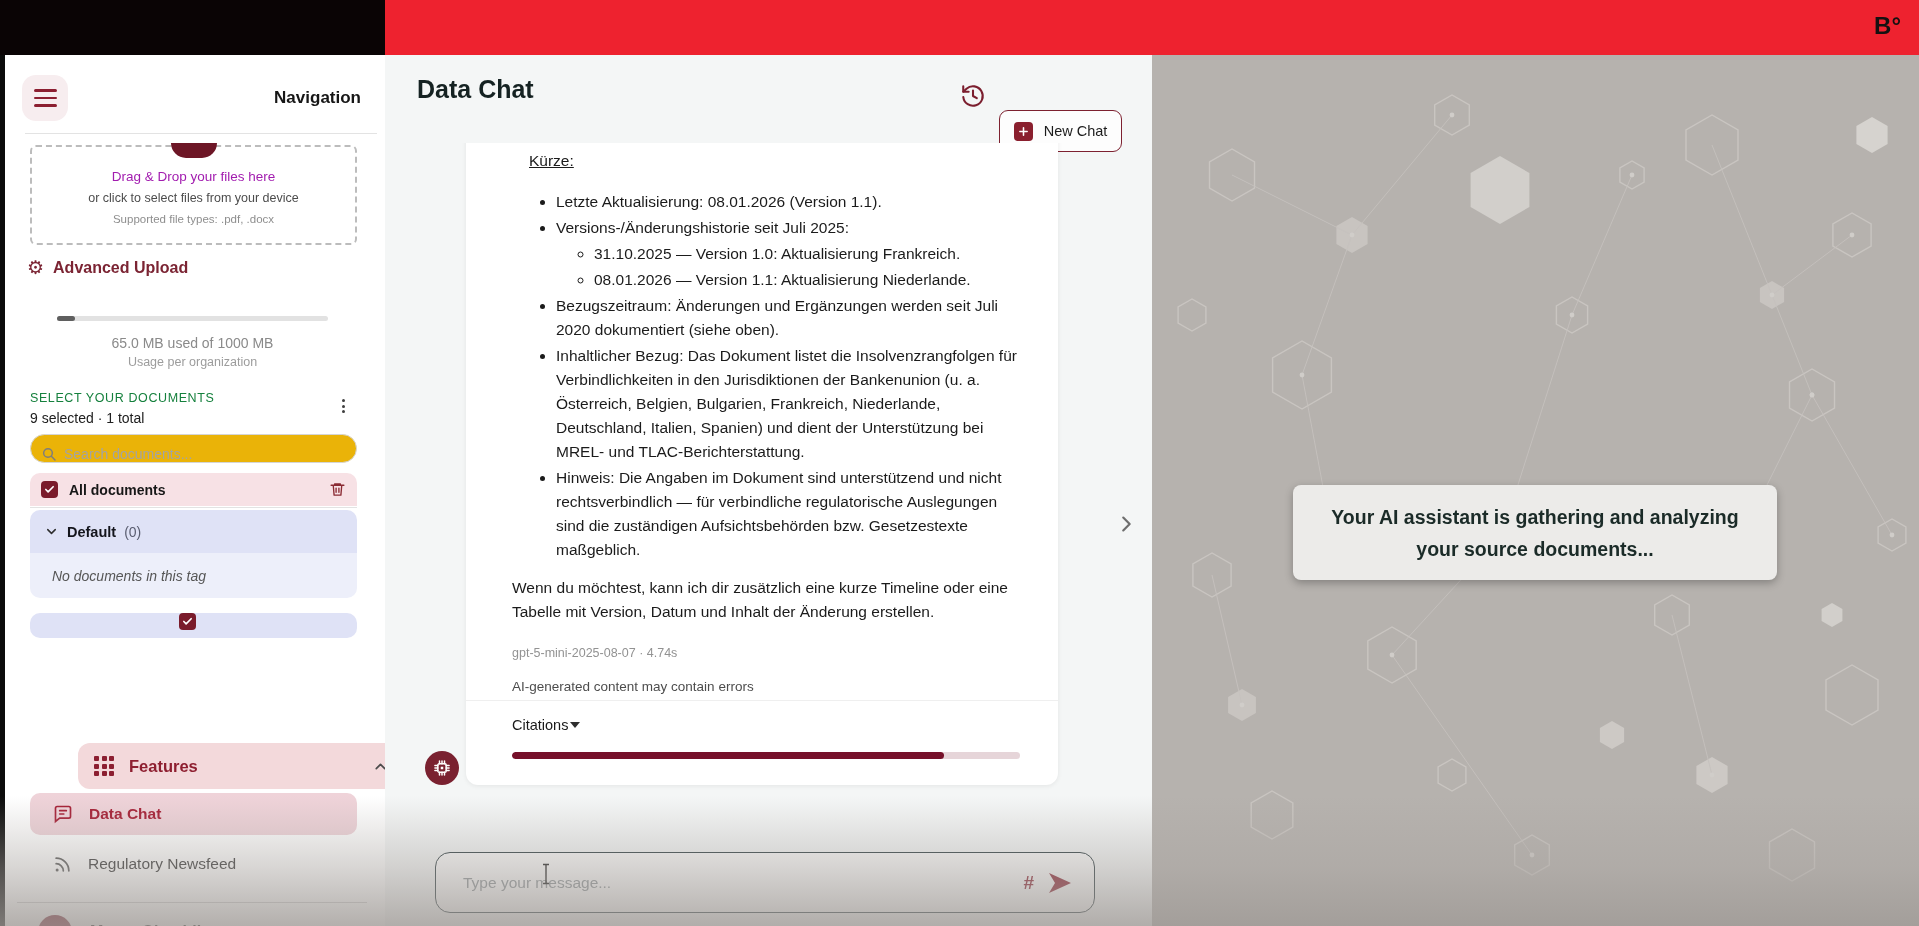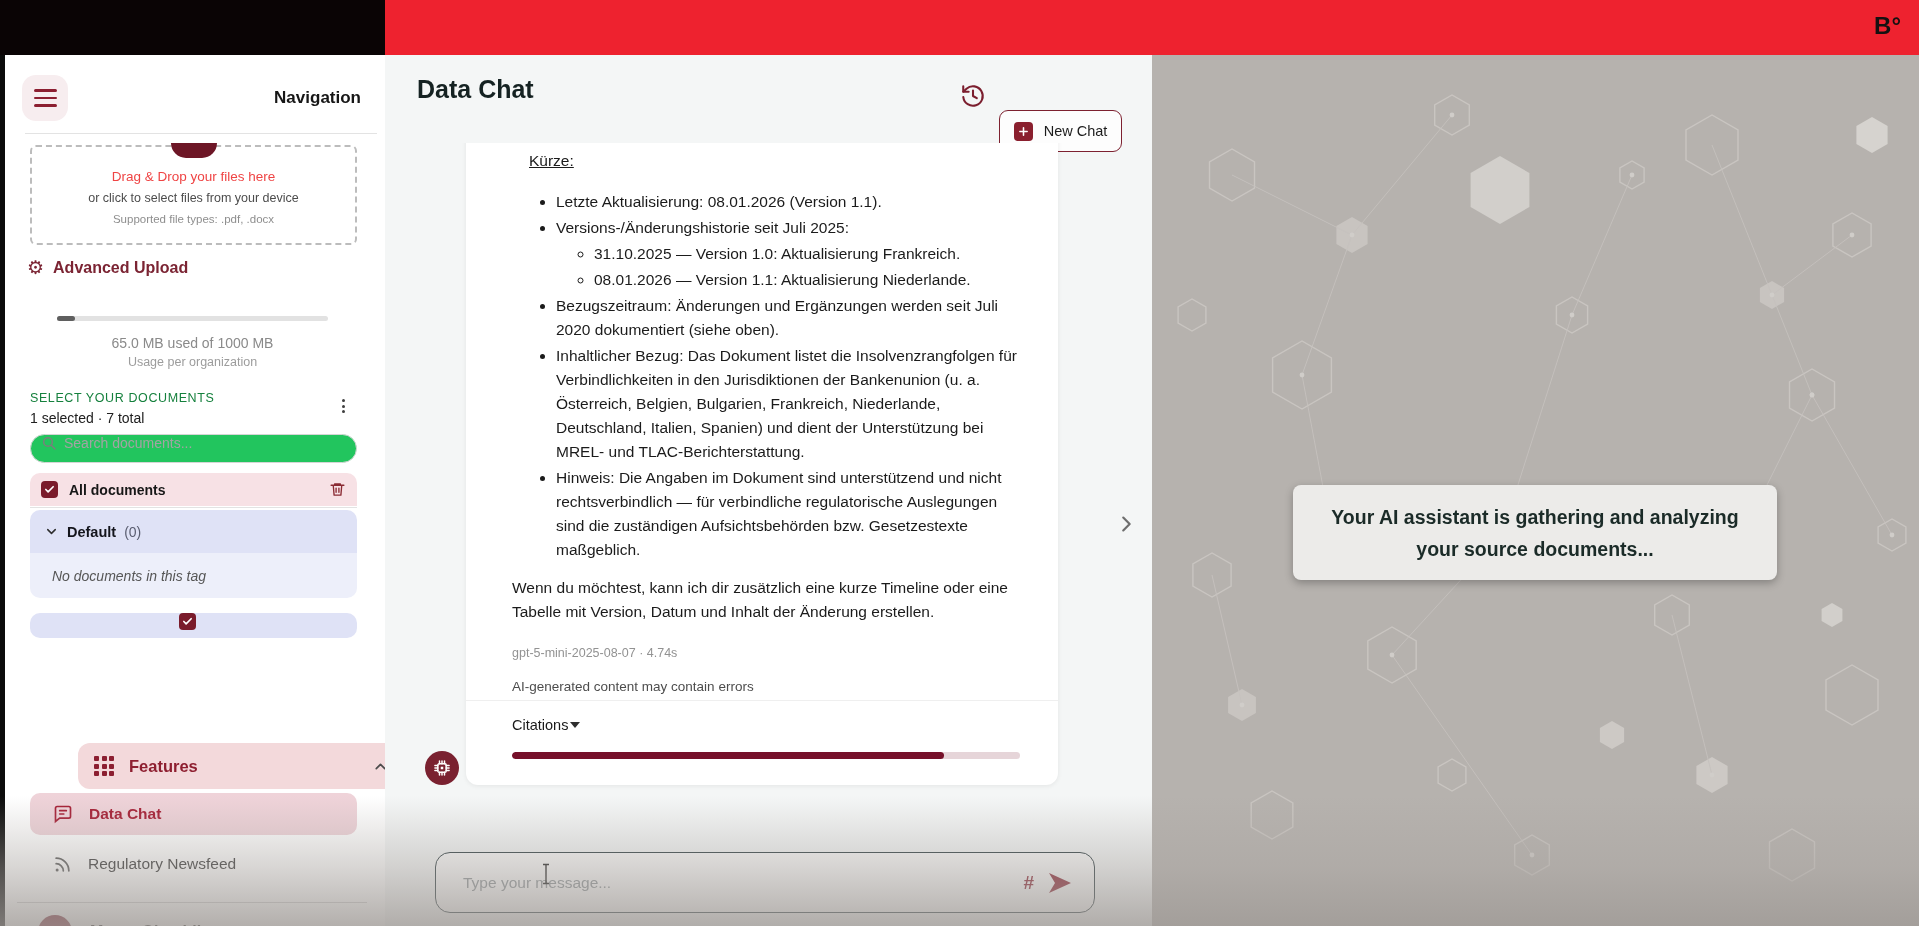--- a/index.html
+++ b/index.html
@@ -13,39 +13,39 @@
   
   #sidebar { position:absolute; left:0; top:55px; width:385px; height:871px; background:#fff; }
   #sidebar-edge { position:absolute; left:0; top:0; width:5px; height:100%; background:#0b0b0b; }
   #hamburger { position:absolute; left:22px; top:20px; width:46px; height:46px; border-radius:14px; background:#f7edef; display:flex; flex-direction:column; justify-content:center; align-items:center; gap:5px; cursor:pointer; }
   #hamburger .bar { width:23px; height:2.6px; background:#8c1f31; border-radius:2px; }
   #nav-title { position:absolute; right:24px; top:33px; font-size:17px; font-weight:700; color:#161616; }
   .sb-divider { position:absolute; left:25px; width:352px; height:1px; background:#e3e3e3; }
 
   #dropzone { position:absolute; left:30px; top:90px; width:327px; height:100px; border:2px dashed #bcbcbc; border-radius:6px; text-align:center; cursor:pointer; }
   #upload-blob { position:absolute; left:50%; top:-4px; transform:translateX(-50%); width:46px; height:15px; background:#6d1626; border-radius:0 0 24px 24px; }
-  #dz1 { position:absolute; left:0; right:0; top:22px; font-size:13.5px; color:#ef4444;text-align:center; }
+  #dz1 { position:absolute; left:0; right:0; top:22px; font-size:13.5px; color:#a21caf;text-align:center; }
   #dz2 { position:absolute; left:0; right:0; top:44px; font-size:12.5px; color:#4c4c4c; }
   #dz3 { position:absolute; left:0; right:0; top:66px; font-size:11.5px; color:#8e8e8e; }
 
   #advanced-upload { position:absolute; left:27px; top:203px; display:flex; align-items:center; gap:9px; color:#7b2433; cursor:pointer; }
   .gear-icon::before { content:"⚙"; font-size:19px; line-height:1; }
   #advanced-upload .lbl { font-size:16px; font-weight:600; }
 
   #usage-track { position:absolute; left:57px; top:261px; width:271px; height:5px; border-radius:3px; background:#e2e2e2; }
   #usage-fill { height:100%; background:#5f5f5f; border-radius:3px; }
   #usage-text { position:absolute; left:0; width:385px; top:280px; text-align:center; font-size:14px; color:#8a8a8a; }
   #usage-subtext { position:absolute; left:0; width:385px; top:300px; text-align:center; font-size:12.5px; color:#9c9c9c; }
 
   #docs-header { position:absolute; left:30px; top:336px; font-size:12.5px; font-weight:400; letter-spacing:.6px; color:#15803d; }
   #docs-summary { position:absolute; left:30px; top:355px; font-size:14px; color:#202020; }
   #docs-kebab { position:absolute; left:334px; top:340px; width:18px; height:22px; display:flex; flex-direction:column; align-items:center; justify-content:center; gap:2.5px; cursor:pointer; }
   #docs-kebab i { width:3px; height:3px; border-radius:50%; background:#3e3e3e; }
 
-  #doc-search { position:absolute; left:30px; top:379px; width:327px; height:29px; border-radius:15px; background:#22c55e; border:1px solid #d5d5d5; display:flex; align-items:flex-start; padding:0 10px; gap:7px; }
+  #doc-search { position:absolute; left:30px; top:379px; width:327px; height:29px; border-radius:15px; background:#eab308; border:1px solid #d5d5d5; display:flex; align-items:flex-end; padding:0 10px; gap:7px; }
   #doc-search input { flex:1; border:none; outline:none; background:transparent; font-size:14px; color:#333; font-family:inherit; }
   #doc-search input::placeholder { color:#a3a3a3; }
 
   .checkbox { width:17px; height:17px; border-radius:4px; background:#7a1b2b; display:flex; align-items:center; justify-content:center; flex:none; cursor:pointer; }
 
   #all-docs-row { position:absolute; left:30px; top:418px; width:327px; height:33px; background:#f7e1e5; border-radius:10px 10px 0 0; display:flex; align-items:center; padding:0 11px; gap:11px; cursor:pointer; }
   #all-docs-row .lbl { font-size:14px; font-weight:700; color:#171717; flex:1; }
 
   .tag-group { position:absolute; left:30px; width:327px; border-radius:10px; overflow:hidden; }
   #group-default { top:455px; }
@@ -153,21 +153,21 @@
     <span class="lbl">Advanced Upload</span>
   </div>
 
   <div id="usage-track">
     <div id="usage-fill" style="width: 6.5%;"></div>
   </div>
   <div id="usage-text">65.0 MB used of 1000 MB</div>
   <div id="usage-subtext">Usage per organization</div>
 
   <div id="docs-header">SELECT YOUR DOCUMENTS</div>
-  <div id="docs-summary">1 selected · 7 total</div>
+  <div id="docs-summary">9 selected · 1 total</div>
   <div id="docs-kebab">
       <i></i>
       <i></i>
       <i></i>
     </div>
 
   <div id="doc-search">
     <svg width="16" height="16" viewBox="0 0 24 24">
         <circle cx="10.5" cy="10.5" r="6.5" fill="none" stroke="#7d7d7d" stroke-width="2.2"></circle>
         <line x1="15.5" y1="15.5" x2="21" y2="21" stroke="#7d7d7d" stroke-width="2.2" stroke-linecap="round"></line>

